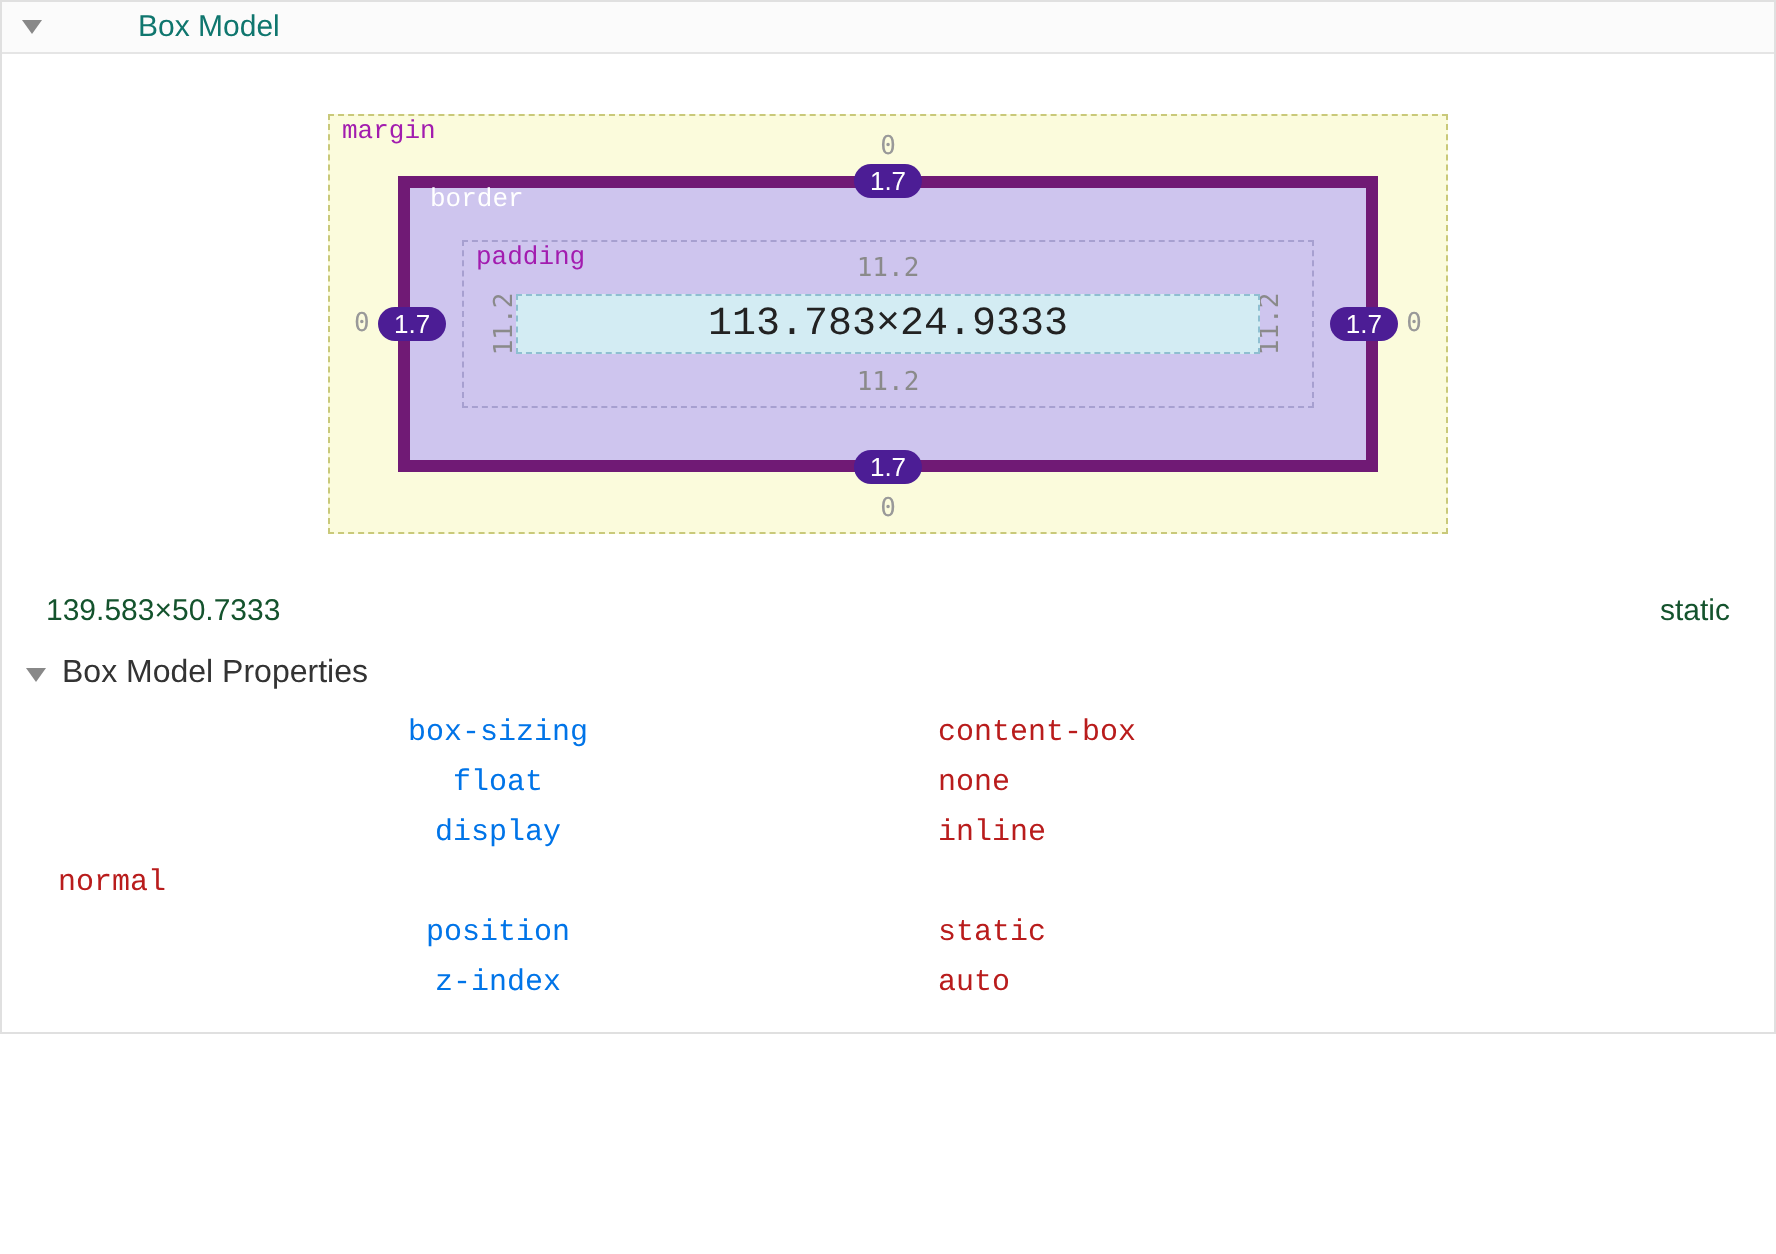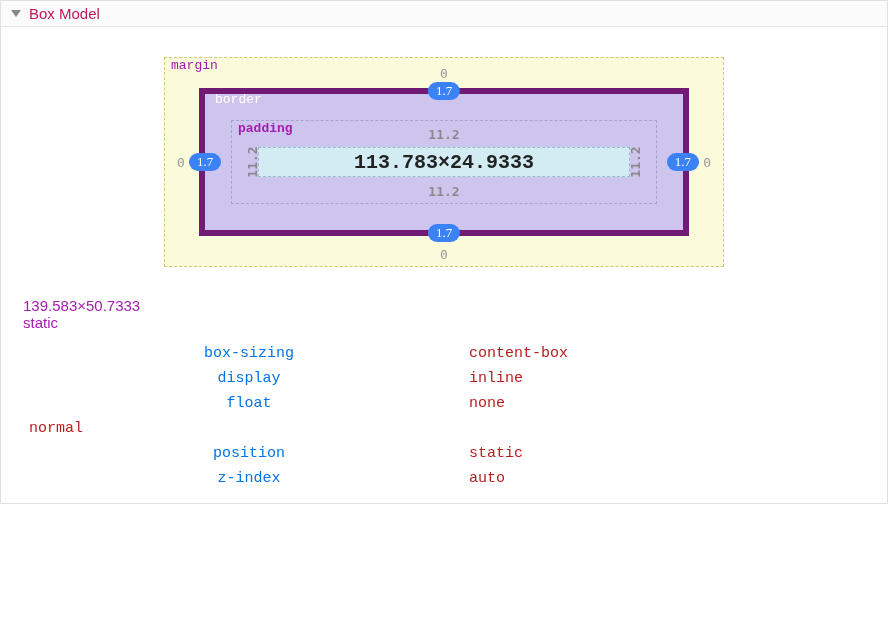--- a/index.html
+++ b/index.html
@@ -26,21 +26,22 @@
   .tw {
     display: inline-block;
     width: 0; height: 0;
     border-left: 5px solid transparent;
     border-right: 5px solid transparent;
     border-top: 7px solid #888;
     margin-right: 8px;
   }
   .section-header span.title {
     font-size: 15px;
-    color: #be185d;
+    color: #0f766e;
+    margin-left: 40px;
   }
 
   
   .diagram-wrap {
     padding: 30px 0 16px;
     display: flex;
     justify-content: center;
   }
   .margin-box {
     position: relative;
@@ -53,21 +54,20 @@
     position: absolute;
     left: 34px; right: 34px; top: 30px; bottom: 30px;
     border: 6px solid #701a75;
     background: #cec5ee;
   }
   .padding-box {
     position: absolute;
     left: 26px; right: 26px; top: 26px; bottom: 26px;
     border: 1px dashed #a7a0d0;
     background: #cec5ee;
-    font-weight: bold;
   }
   .content-box {
     position: absolute;
     left: 26px; right: 26px; top: 26px; bottom: 26px;
     border: 1px dashed #8fbfd1;
     background: #d3ecf3;
     display: flex;
     align-items: center;
     justify-content: center;
     font-family: Consolas, "Courier New", monospace;
@@ -88,23 +88,23 @@
   
   .m-val { position:absolute; color:#999; font-family:Consolas,monospace; font-size:13px; }
   .m-top    { left:50%; top:8px; transform:translateX(-50%); }
   .m-bottom { left:50%; bottom:4px; transform:translateX(-50%); }
   .m-left   { left:12px; top:50%; transform:translateY(-50%); }
   .m-right  { right:12px; top:50%; transform:translateY(-50%); }
 
   
   .chip {
     position:absolute;
-    background:#3b82f6;
+    background:#4c1d95;
     color:#fff;
-    font-family:Liberation Serif, serif;
+    font-family:Liberation Sans, sans-serif;
     font-size:13px;
     padding:1px 8px;
     border-radius:10px;
     z-index: 5;
   }
   
   .b-top    { left:50%; top:24px; transform:translateX(-50%); }
   .b-bottom { left:50%; bottom:24px; transform:translateX(-50%); }
   .b-left   { left:24px; top:50%; transform:translateY(-50%); }
   .b-right  { right:24px; top:50%; transform:translateY(-50%); }
@@ -115,22 +115,21 @@
   .p-bottom { left:50%; bottom:4px; transform:translateX(-50%); }
   .p-left   { left:5px; top:50%; transform:translateY(-50%) rotate(-90deg); transform-origin:center; }
   .p-right  { right:5px; top:50%; transform:translateY(-50%) rotate(-90deg); transform-origin:center; }
 
   
   .dims-row {
     display:flex;
     justify-content:space-between;
     padding: 14px 22px 6px;
     font-size: 15px;
-    color:#a21caf;
-    flex-direction:column;
+    color:#14532d;
   }
 
   
   .props-header {
     display:flex;
     align-items:center;
     padding: 8px 12px 4px;
   }
   .props-header .tw { border-top-color:#888; }
   .props-header .title { font-size:16px; color:#333; }
@@ -186,35 +185,39 @@
         </div>
       </div>
     </div>
   </div>
 
   <div class="dims-row">
     <span>139.583×50.7333</span>
     <span>static</span>
   </div>
 
+  <div class="props-header">
+    <span class="tw"></span>
+    <span class="title">Box Model Properties</span>
+  </div>
 
   <div class="prop-table">
     <div class="prop-row">
       <span class="prop-name">box-sizing</span>
       <span class="prop-value">content-box</span>
     </div>
     <div class="prop-row">
+      <span class="prop-name">float</span>
+      <span class="prop-value">none</span>
+    </div>
+    <div class="prop-row">
       <span class="prop-name">display</span>
       <span class="prop-value">inline</span>
     </div>
     <div class="prop-row">
-      <span class="prop-name">float</span>
-      <span class="prop-value">none</span>
-    </div>
-    <div class="prop-row">
       <span class="prop-value">normal</span>
     </div>
     <div class="prop-row">
       <span class="prop-name">position</span>
       <span class="prop-value">static</span>
     </div>
     <div class="prop-row">
       <span class="prop-name">z-index</span>
       <span class="prop-value">auto</span>
     </div>

